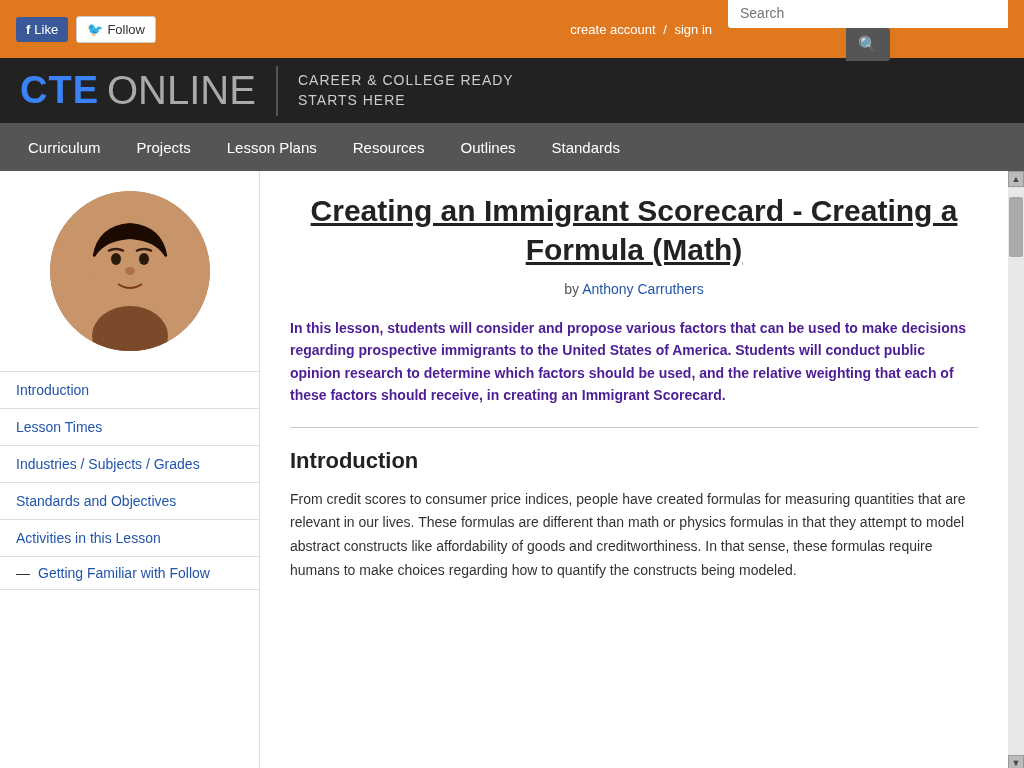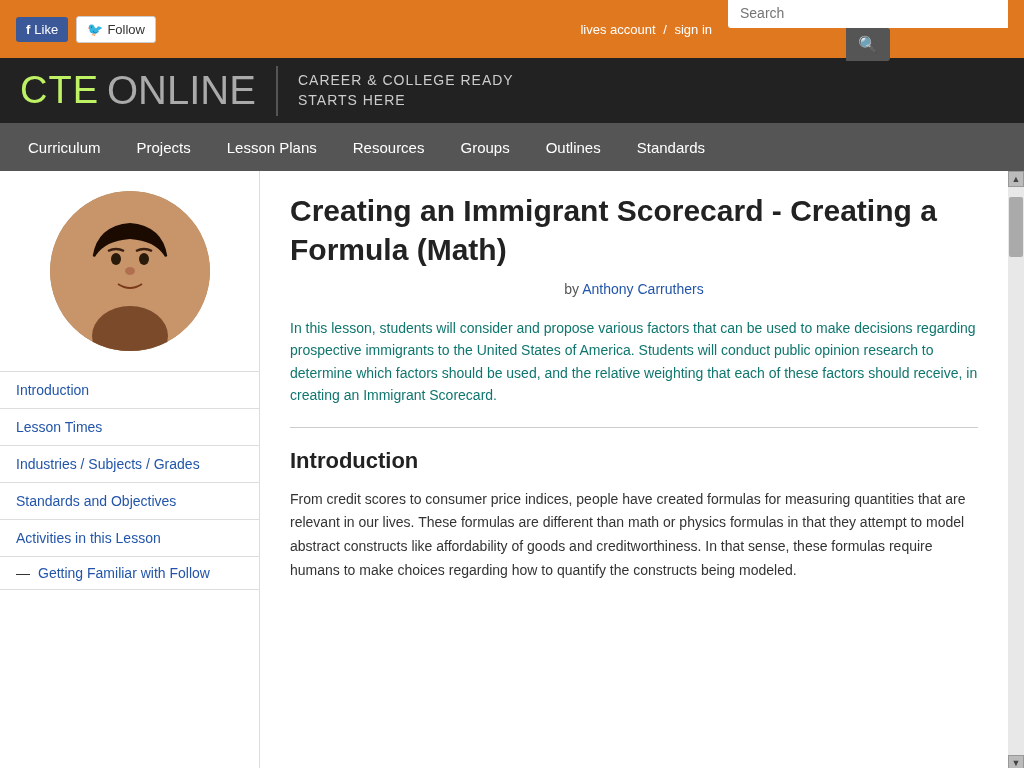--- a/index.html
+++ b/index.html
@@ -61,21 +61,21 @@
 
     
     #site-header {
       background: #222;
       padding: 0 20px;
       display: flex;
       align-items: center;
       height: 65px;
     }
     #logo-area { display: flex; align-items: center; }
-    #logo-cte { font-size: 38px; font-weight: normal; color: #bef264; letter-spacing: 1px; }
+    #logo-cte { font-size: 38px; font-weight: bold; color: #3b82f6; letter-spacing: 1px; }
     #logo-online { font-size: 40px; font-weight: 300; color: #aaa; margin-left: 8px; }
     #logo-divider { width: 2px; background: #555; height: 50px; margin: 0 20px; }
     #tagline { color: #ccc; font-size: 14px; line-height: 1.4; text-transform: uppercase; letter-spacing: 1px; }
     #tagline span { display: block; }
 
     
     #main-nav {
       background: #555;
       display: flex;
       align-items: flex-start;
@@ -141,34 +141,37 @@
 
     
     #main-content {
       flex: 1;
       padding: 20px 30px;
     }
     #page-title {
       font-size: 30px;
       font-weight: bold;
       color: #222;
+      text-align: center;
       margin-bottom: 12px;
       line-height: 1.3;
+      text-decoration: underline;
     }
     #author-byline {
       text-align: center;
       font-size: 14px;
       color: #555;
       margin-bottom: 20px;
     }
     #author-name { color: #2255aa; font-weight: normal; }
     #intro-text {
       font-size: 14px;
       line-height: 1.6;
-      color: #0f766e;
+      color: #4c1d95;
+      font-weight: bold;
     }
     #section-divider { border: none; border-top: 1px solid #ccc; margin: 20px 0; }
     #section-heading {
       font-size: 22px;
       font-weight: bold;
       color: #222;
       margin-bottom: 14px;
     }
     #section-para1, #section-para2 {
       font-size: 14px;
@@ -202,21 +205,21 @@
       <span style="font-weight:bold;">f</span>
       <span>Like</span>
     </button>
     <button class="tw-btn">
       <span style="color:#1da1f2;">🐦</span>
       <span>Follow</span>
     </button>
   </div>
   <div class="top-actions">
     <div id="account-links">
-      <a>lives account</a>
+      <a>create account</a>
       <span style="margin:0 4px;">/</span>
       <a>sign in</a>
     </div>
     <div id="search-area">
       <input id="search-input" type="text" placeholder="Search" style="">
       <button id="search-btn">
         <span>🔍</span>
       </button>
     </div>
   </div>
@@ -232,21 +235,20 @@
     <span>CAREER &amp; COLLEGE READY</span>
     <span>STARTS HERE</span>
   </div>
 </div>
 
 <nav id="main-nav">
   <a class="nav-item">Curriculum</a>
   <a class="nav-item">Projects</a>
   <a class="nav-item">Lesson Plans</a>
   <a class="nav-item">Resources</a>
-  <a class="nav-item">Groups</a>
   <a class="nav-item">Outlines</a>
   <a class="nav-item">Standards</a>
 </nav>
 
 <div id="content-wrapper" style="display:flex;">
 
   <div id="sidebar">
 
     <div id="author-avatar">
       <svg class="avatar-svg" viewBox="0 0 160 160" xmlns="http://www.w3.org/2000/svg">

